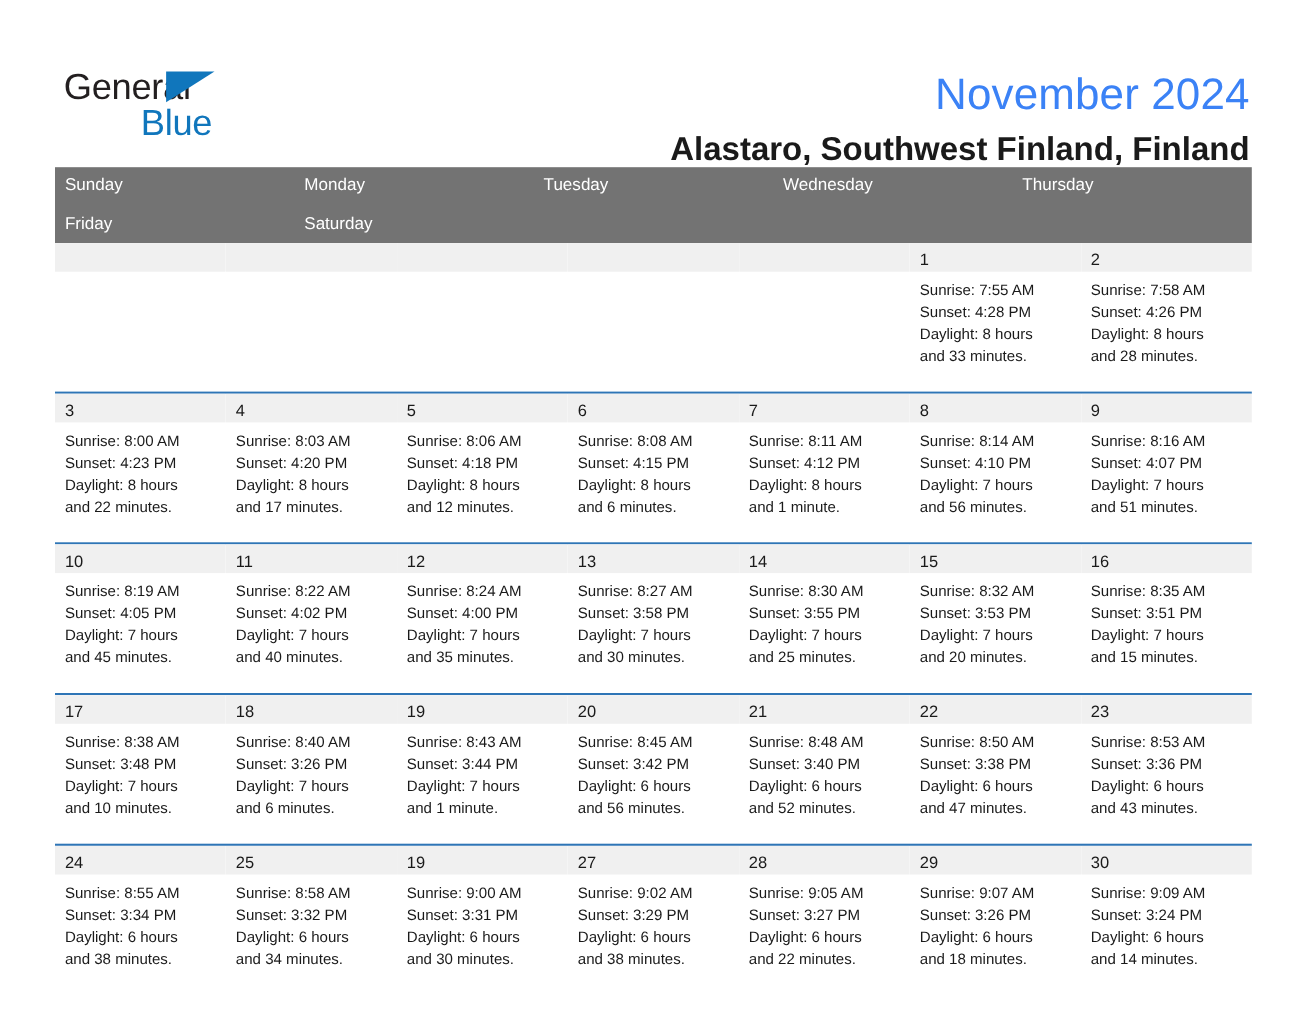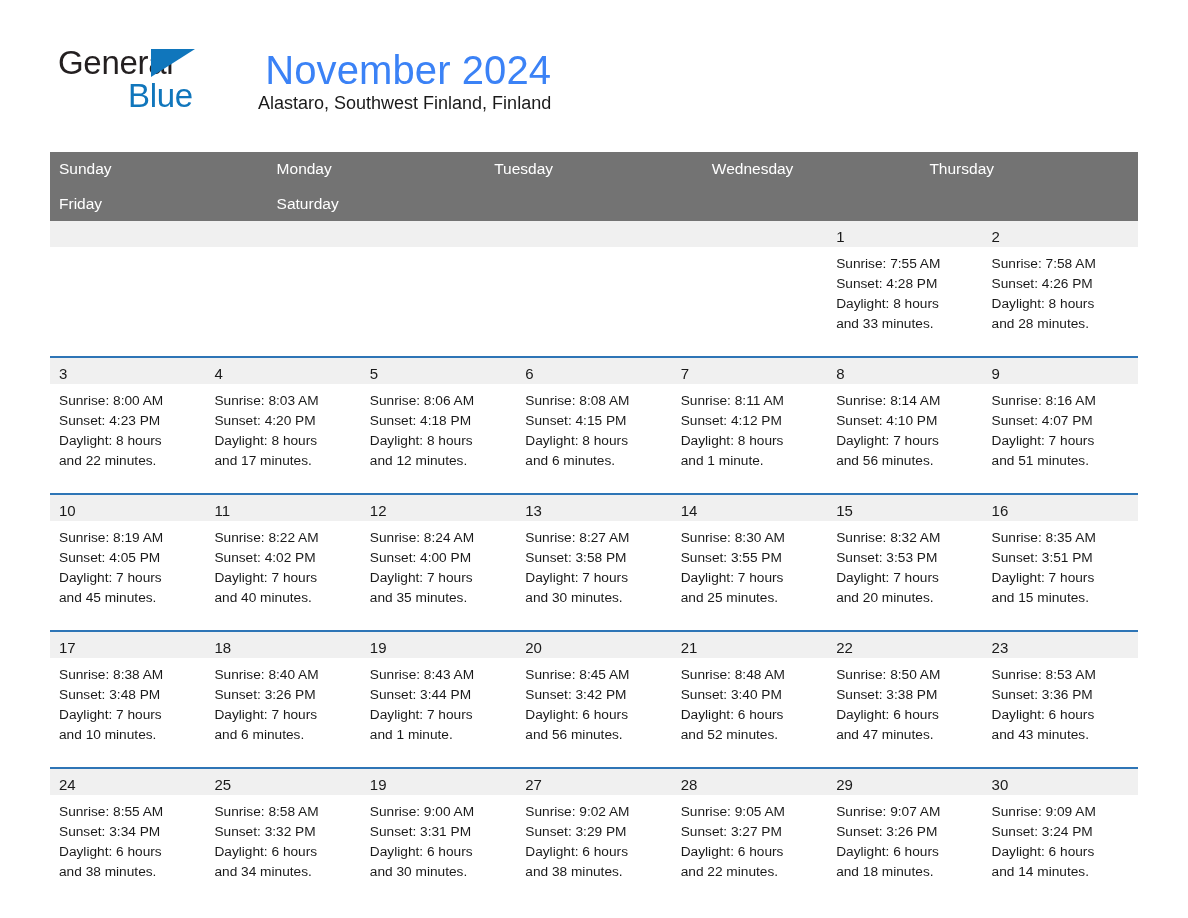--- a/index.html
+++ b/index.html
@@ -18,21 +18,22 @@
     width: 1188px;
     height: 918px;
     background: #ffffff;
     overflow: hidden;
   }
 
   
   .topbar {
     display: flex;
     align-items: flex-start;
-    padding: 46px 52px 0 58px;
+    justify-content: space-between;
+    padding: 62px 52px 0 58px;
     height: 112px;
   }
 
   
   .logo {
     position: relative;
     width: 200px;
     height: 70px;
     user-select: none;
   }
@@ -72,24 +73,25 @@
     padding-top: 2px;
   }
   .month-title {
     font-size: 40px;
     line-height: 1.12;
     color: #3b82f6;
     font-weight: 400;
     letter-spacing: 0.1px;
   }
   .location-title {
-    font-size: 18px;
+    margin-top: 10px;
+    font-size: 30px;
     line-height: 1.15;
     color: #1a1a1a;
-    font-weight: 400;
+    font-weight: 700;
   }
 
   
   .calendar {
     margin: 17px 50px 0 50px;
     width: 1088px;
   }
 
   .weekday-row {
     display: grid;

